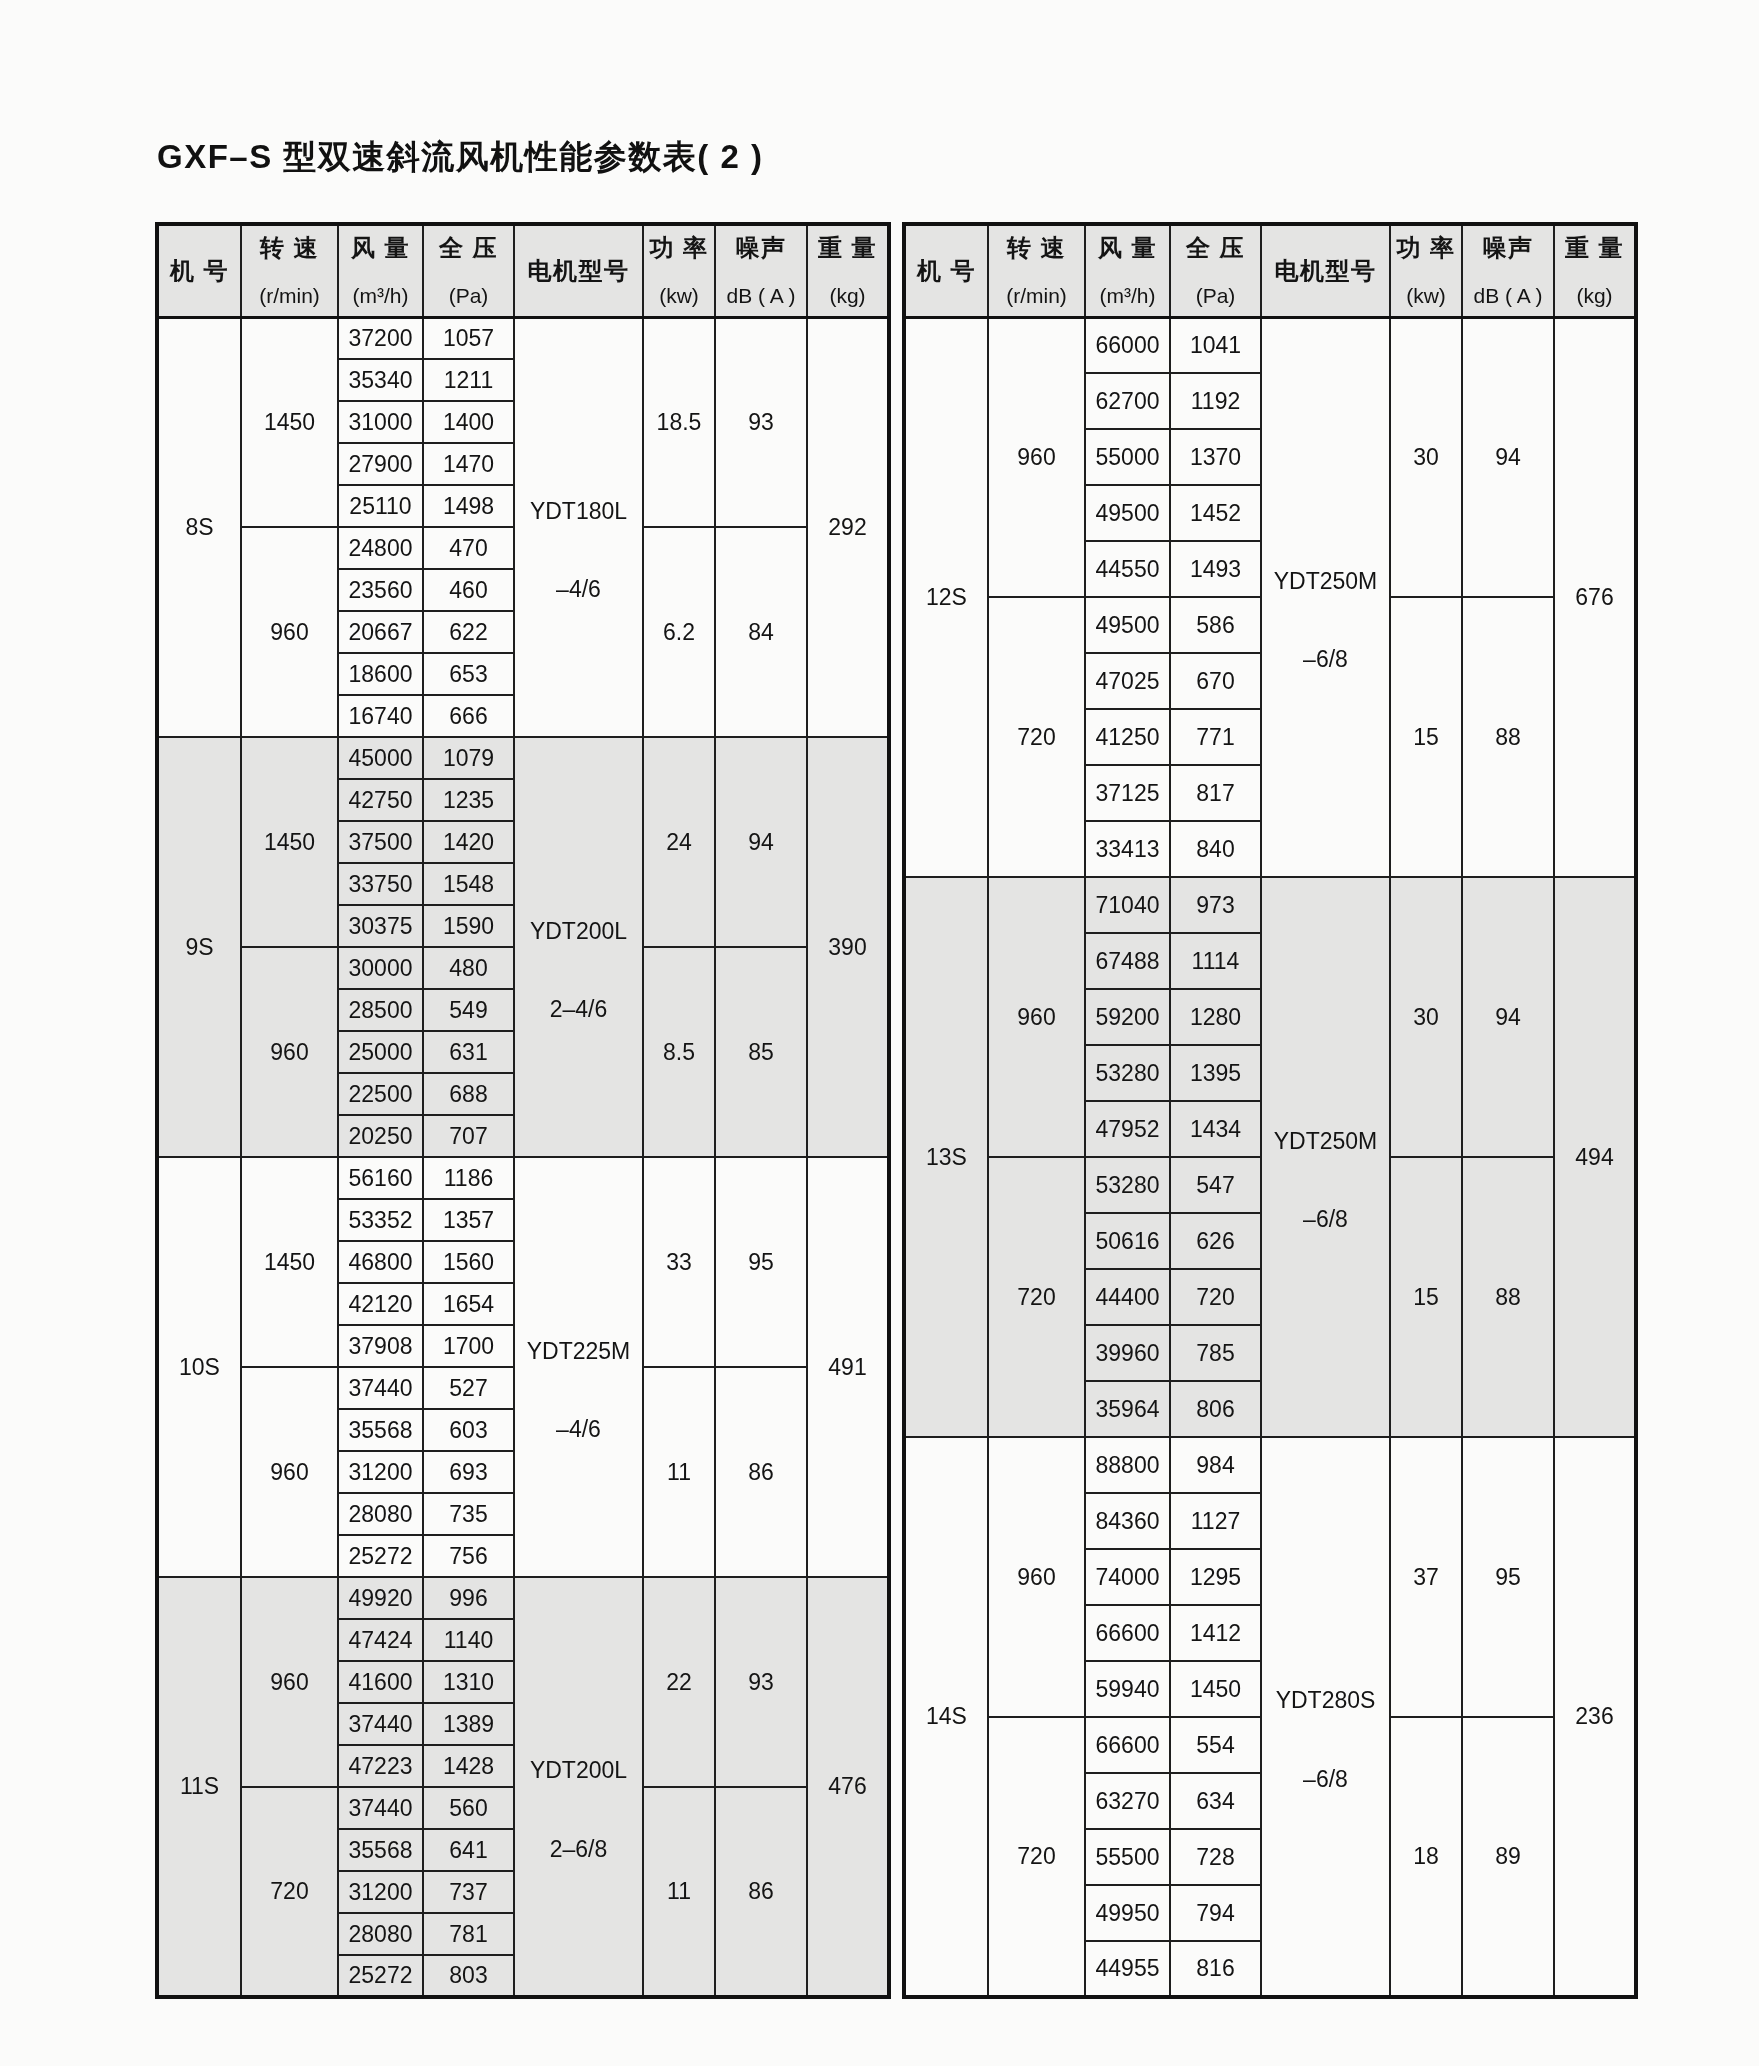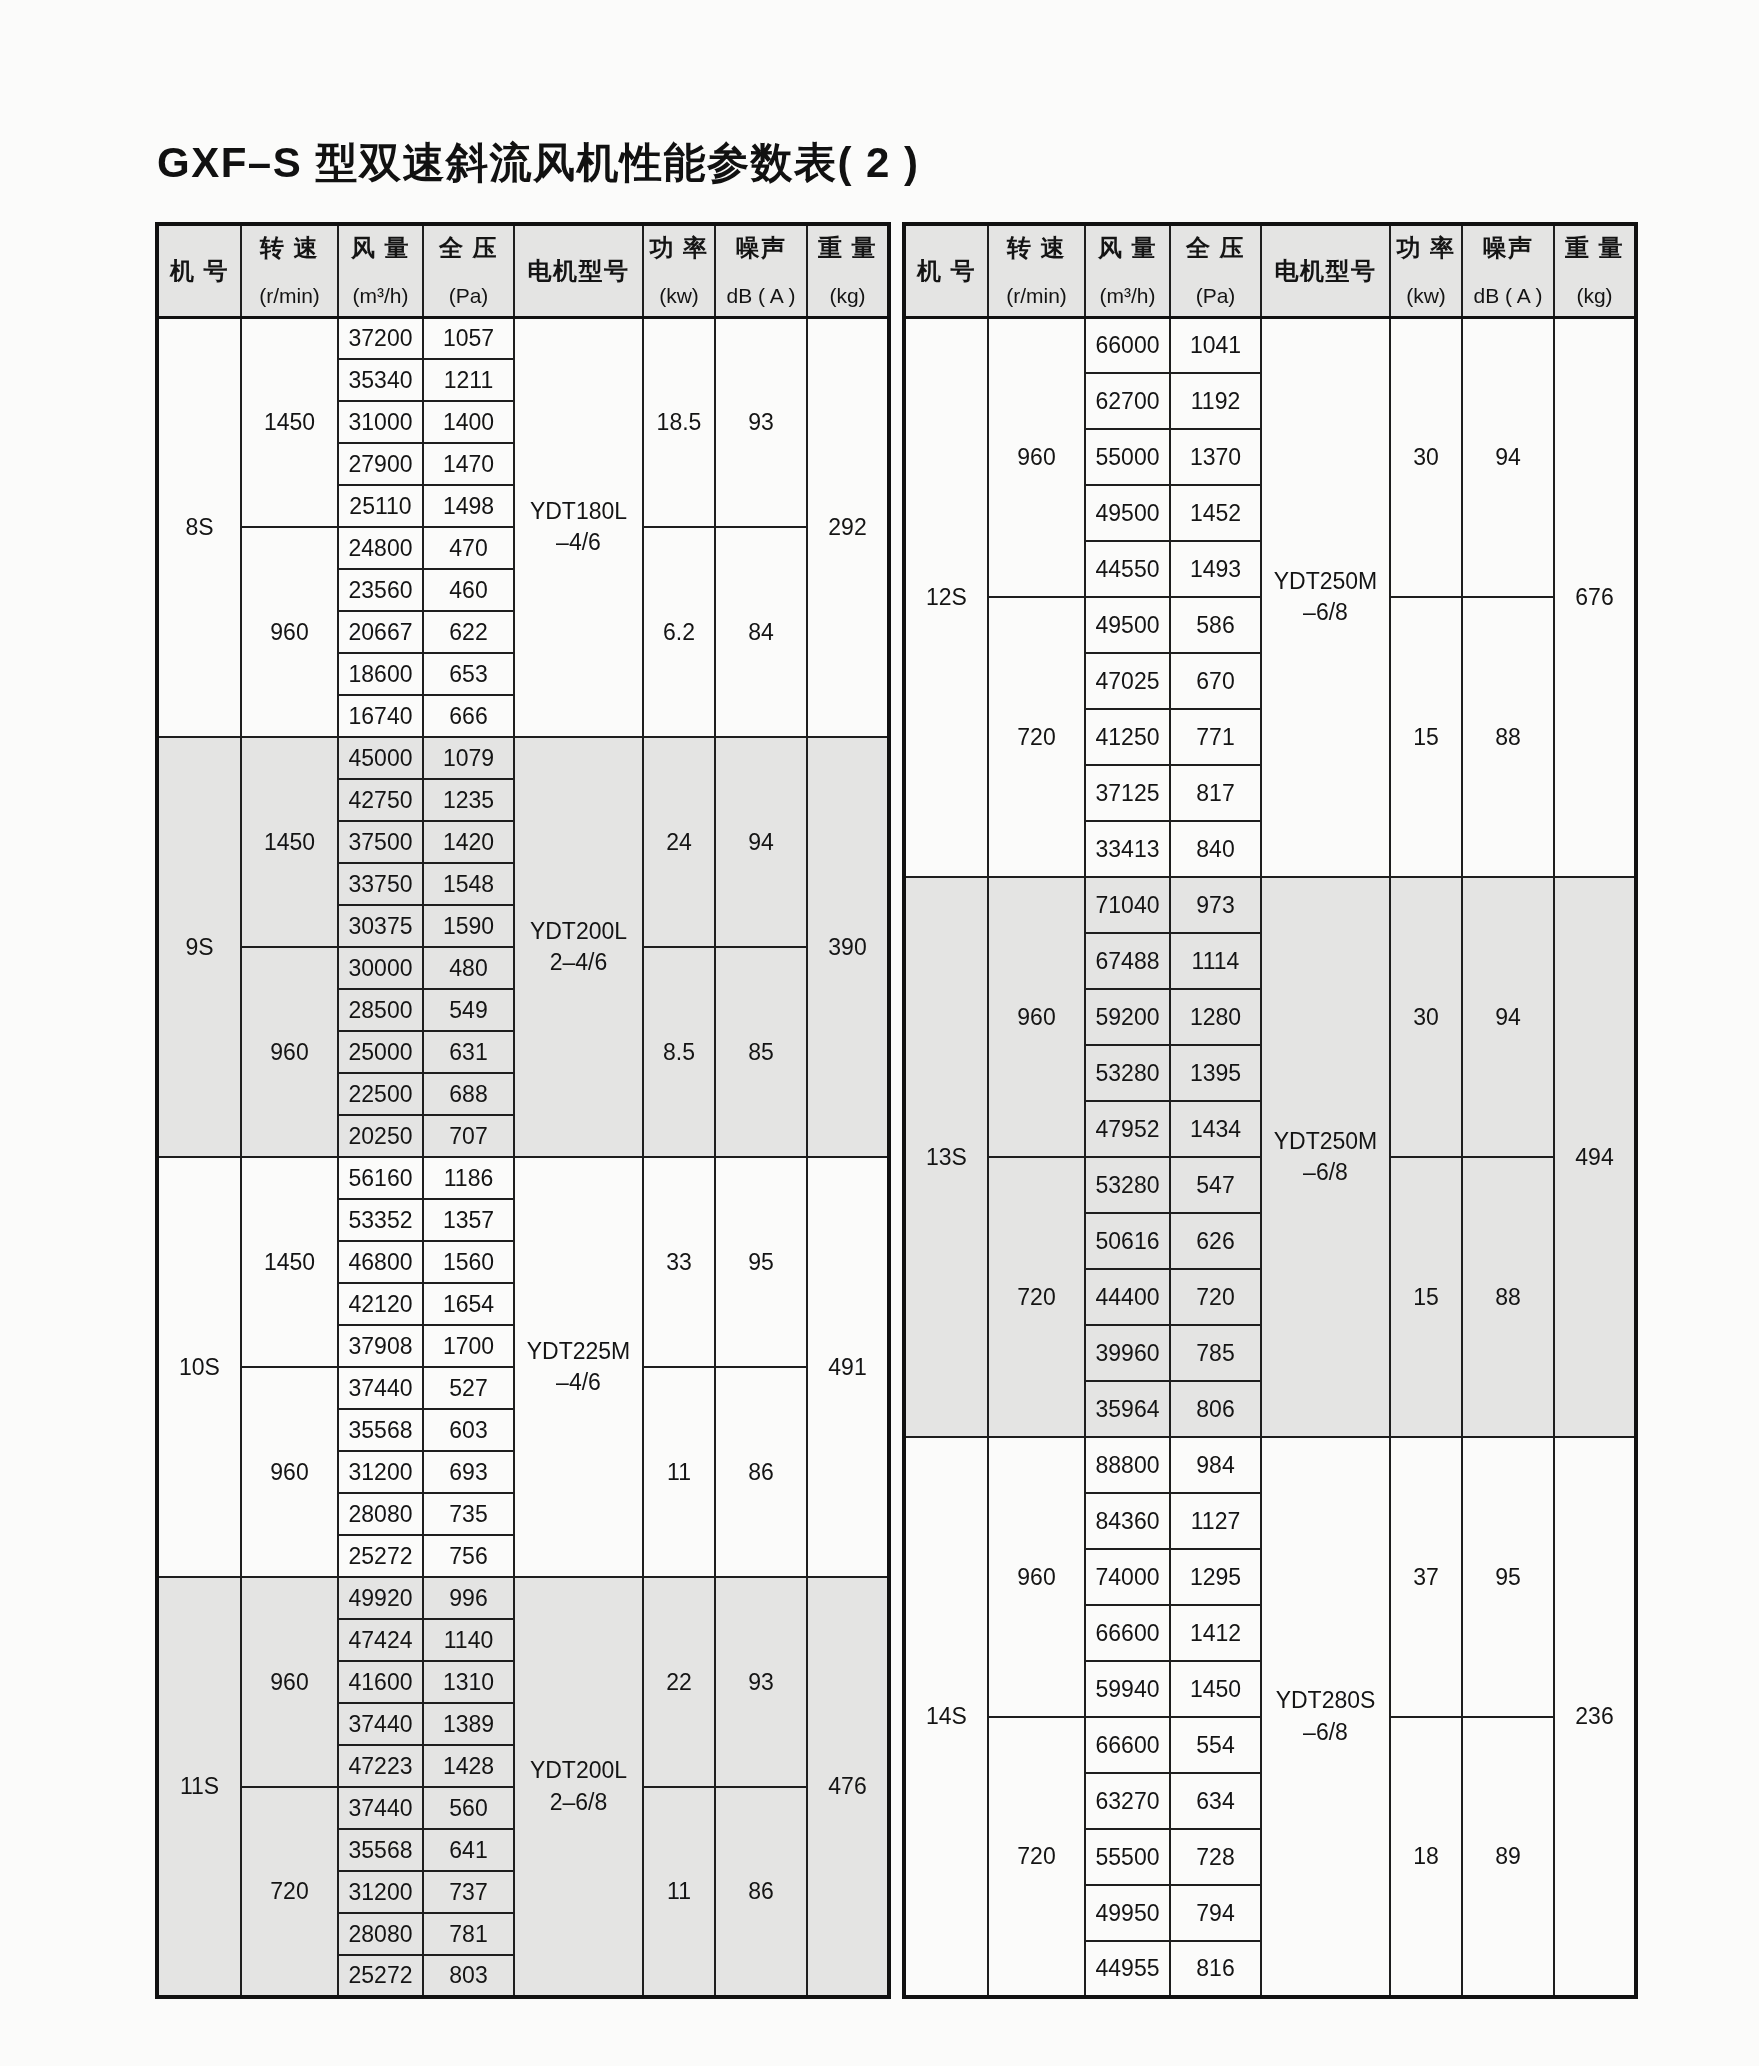--- a/index.html
+++ b/index.html
@@ -7,21 +7,21 @@
     width:1759px;height:2066px;
     background:#fbfbfa;
     font-family:"Liberation Sans","DejaVu Sans",sans-serif;
     color:#141414;
     position:relative;
     overflow:hidden;
   }
   .page-title{
     position:absolute;
     left:157px;top:135px;
-    font-size:42px;
+    font-size:33px;
     font-weight:700;
     letter-spacing:1.5px;
     color:#111;
     white-space:nowrap;
   }
   .tables{
     position:absolute;
     left:155px;top:222px;
     display:flex;
     gap:11px;
@@ -49,21 +49,21 @@
   .h1{font-size:24px;font-weight:700;letter-spacing:1.5px;line-height:1.15;white-space:nowrap;}
   .h2{font-size:21px;font-weight:400;letter-spacing:0;margin-top:22px;white-space:nowrap;}
   .fan-table td{
     font-size:23px;
     background:#fbfbfa;
     white-space:nowrap;
   }
   .t-left tbody tr{height:42px;}
   .t-right tbody tr{height:56px;}
   tr.shaded>td{background:#e4e4e3;}
-  td.motor-cell div{line-height:1.35;}
+  td.motor-cell div{line-height:1.35;margin-top:47px;}
 </style>
 </head>
 <body>
 
 <div class="page-title">GXF–S 型双速斜流风机性能参数表( 2 )</div>
 
 <div class="tables">
   <table class="fan-table t-left">
       <colgroup>
         <col style="width: 84px;">

